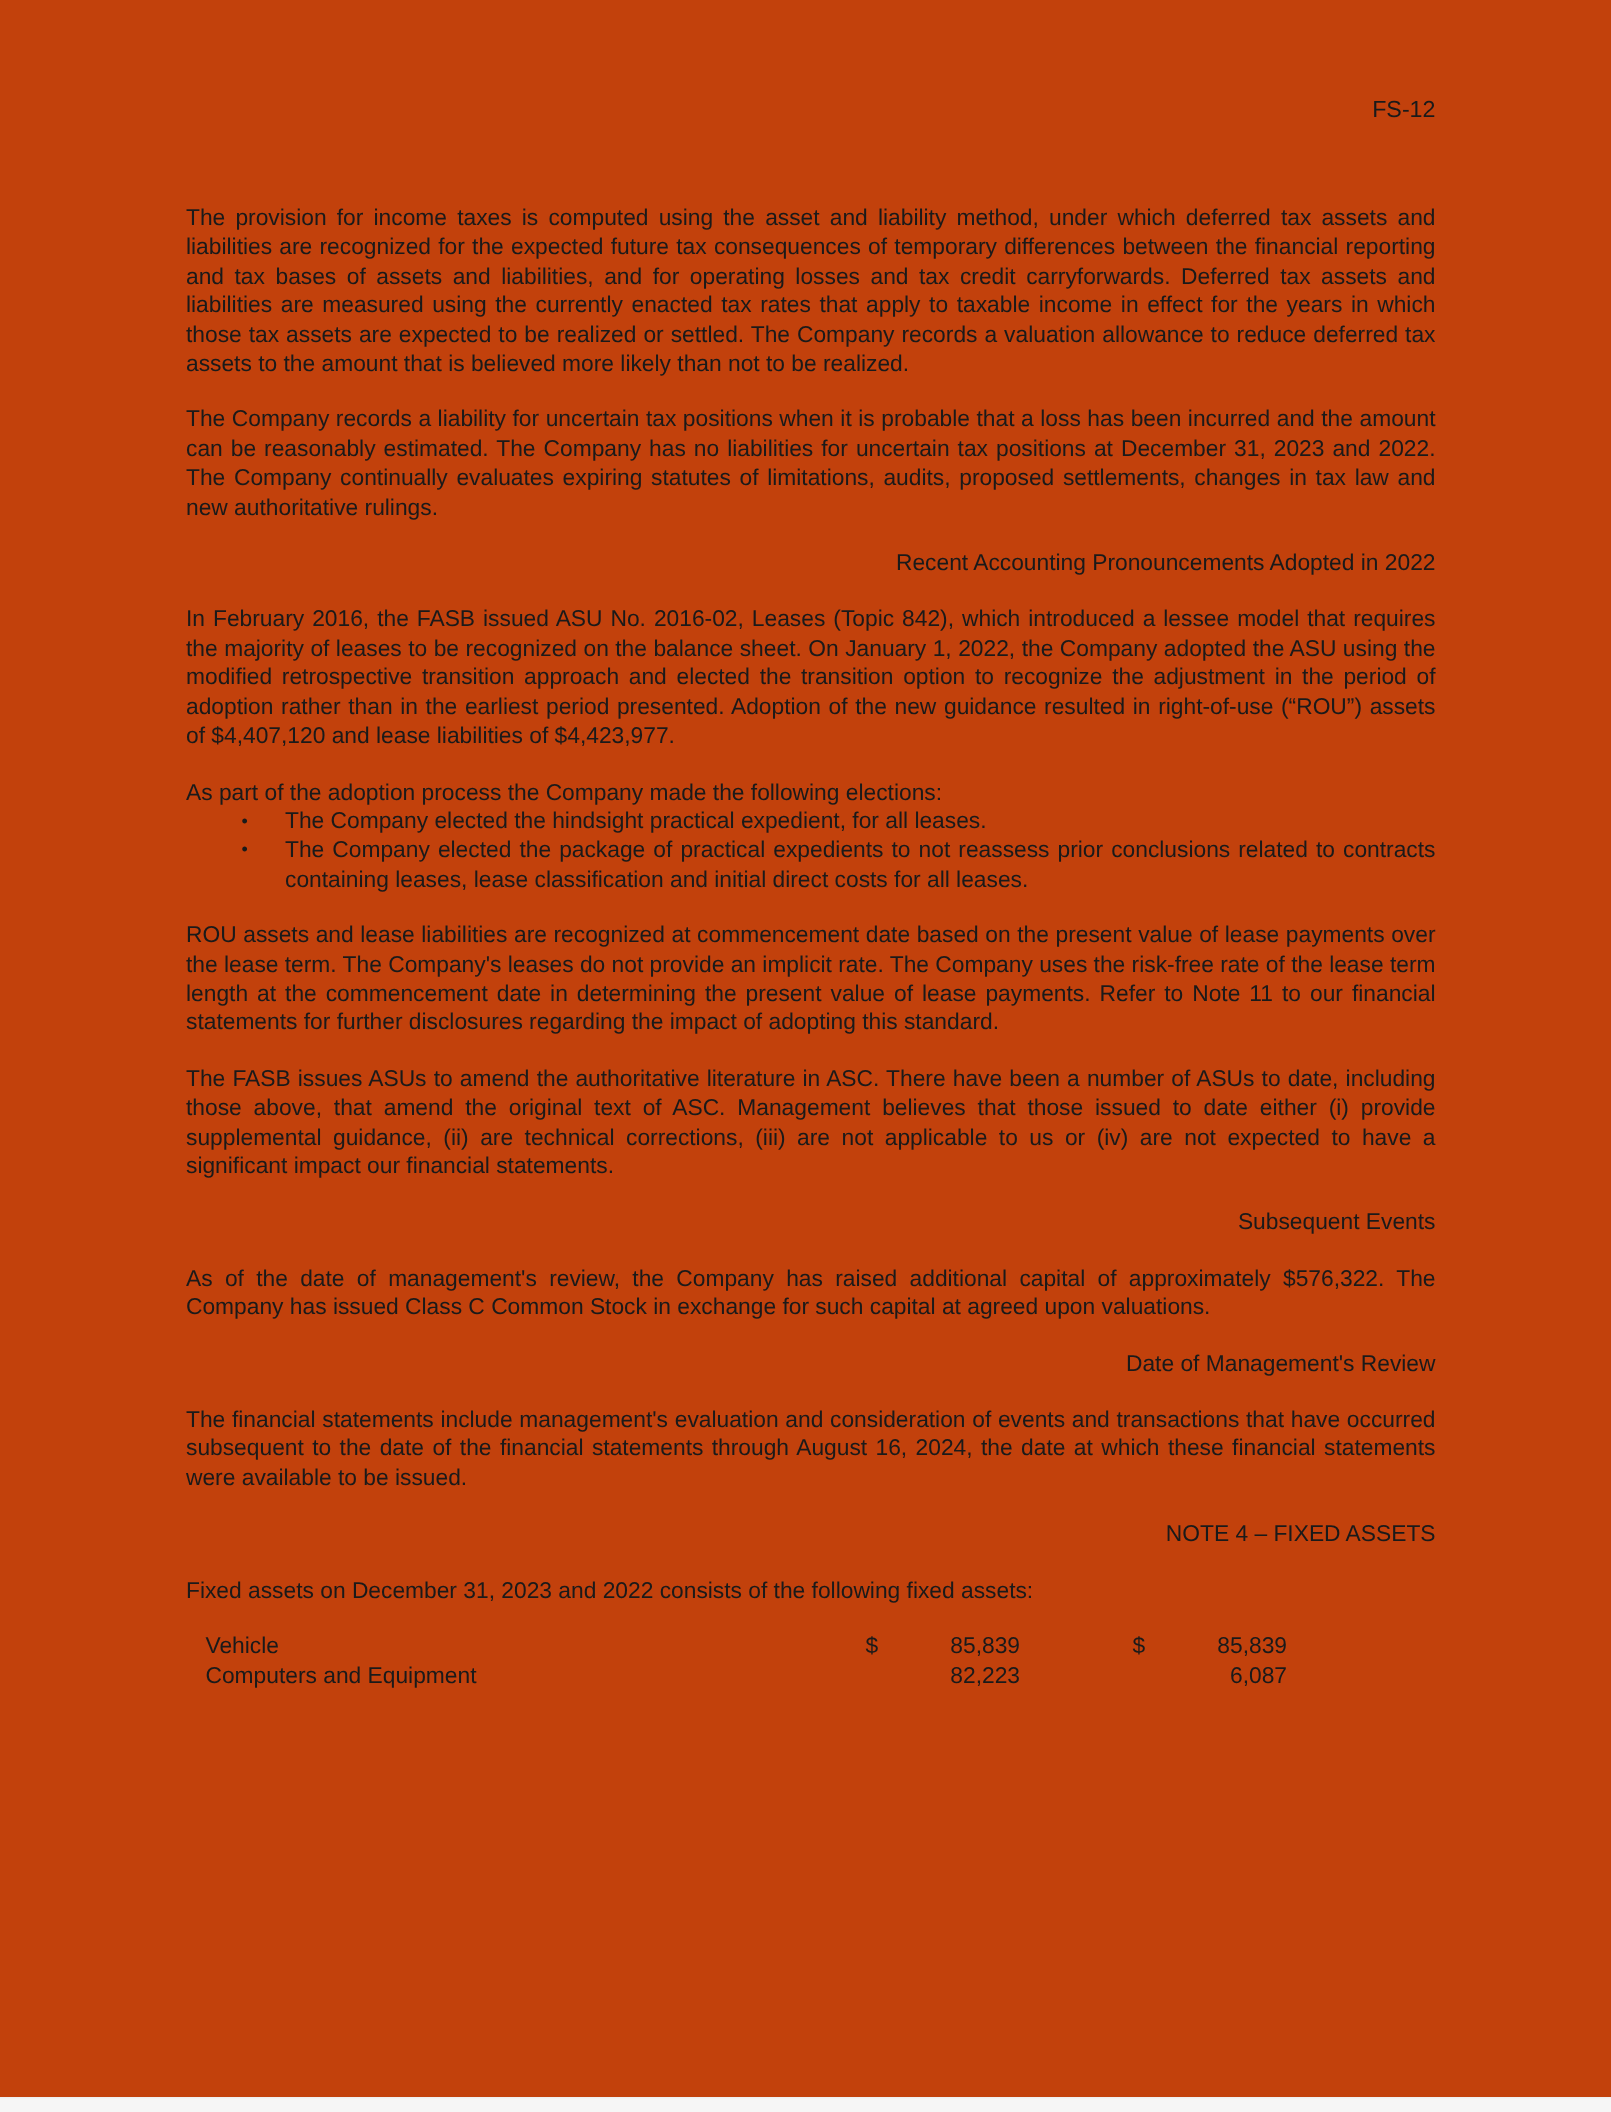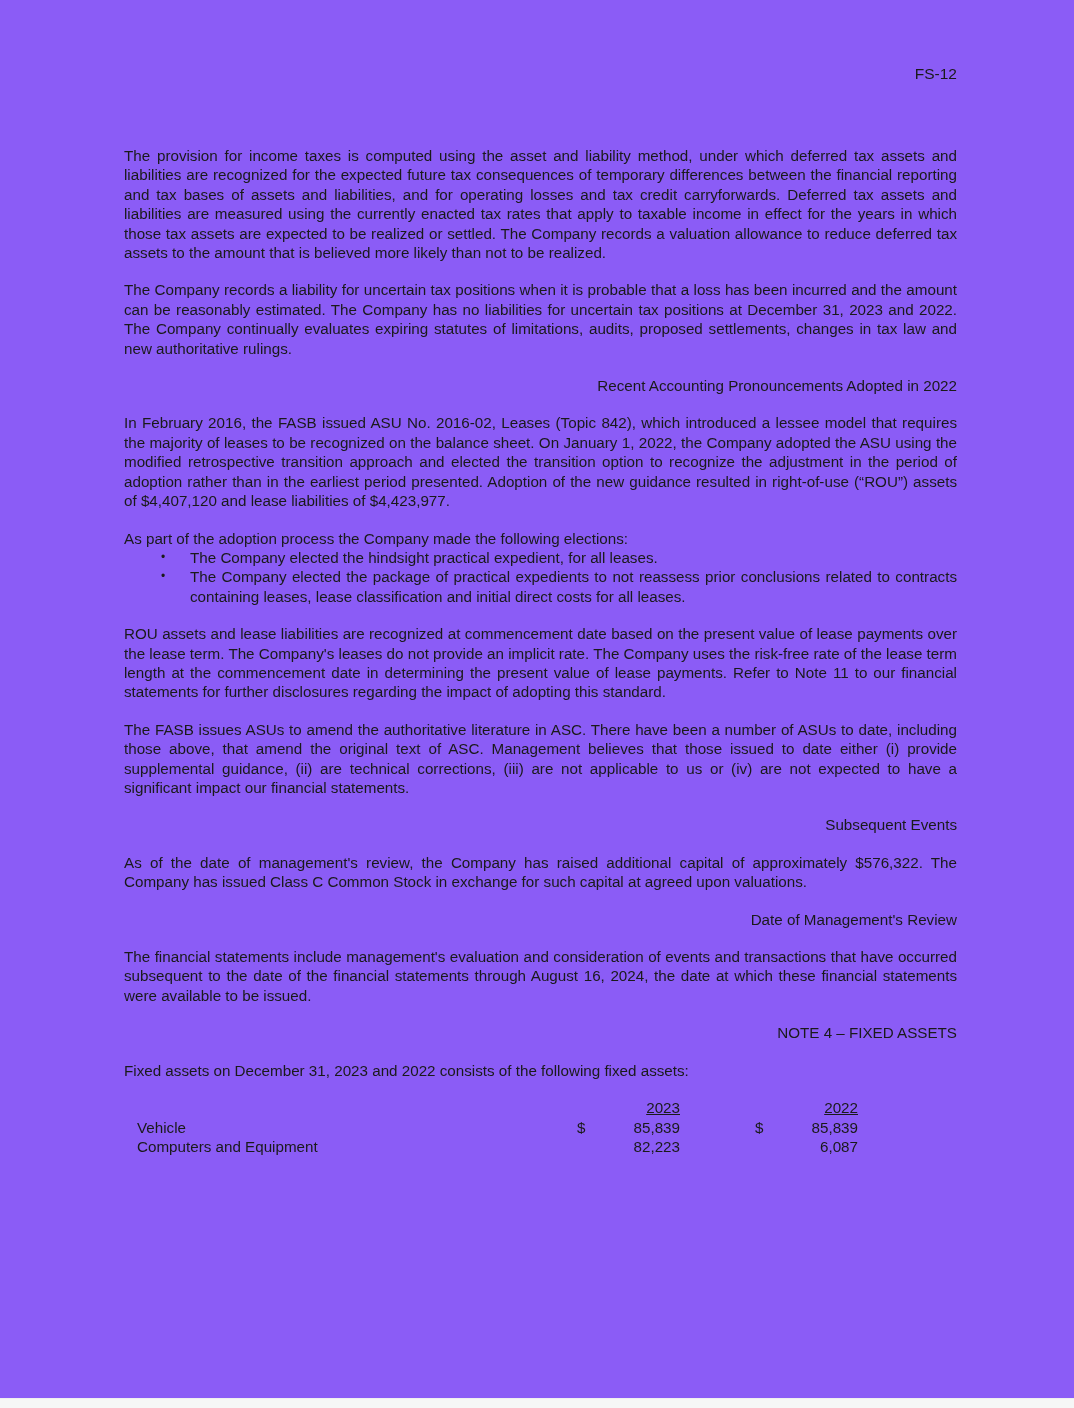--- a/index.html
+++ b/index.html
@@ -1,34 +1,34 @@
 <!DOCTYPE html>
 <html><head>
 <meta charset="utf-8">
 <style>
   html, body { margin: 0; padding: 0; background: #ffffff; }
   .page {
     position: relative;
     width: 1074px;
     height: 1408px;
-    background: #8b5cf6;
+    background: #c2410c;
     overflow: hidden;
     font-family: "Liberation Sans", "DejaVu Sans", sans-serif;
     color: #1a1a1a;
   }
   .page-number {
     position: absolute;
     top: 64px;
     right: 117px;
     font-size: 15.5px;
     line-height: 20px;
   }
   .content {
     position: absolute;
-    top: 146px;
+    top: 136px;
     left: 124px;
     width: 833px;
     font-size: 15.2px;
     line-height: 19.4px;
     text-align: justify;
   }
   .content p { margin: 0 0 18px 0; }
   .content p.tight { margin-bottom: 0; }
   .heading { text-align: right; }
   .note-heading { margin-top: 26px; }
@@ -100,28 +100,20 @@
     <p class="heading">Date of Management's Review</p>
 
     <p>The financial statements include management's evaluation and consideration of events and transactions that have occurred subsequent to the date of the financial statements through August 16, 2024, the date at which these financial statements were available to be issued.</p>
 
     <p class="heading note-heading">NOTE 4 – FIXED ASSETS</p>
 
     <p>Fixed assets on December 31, 2023 and 2022 consists of the following fixed assets:</p>
 
     <div class="fa-table">
 
-      <div class="fa-row">
-        <span class="fa-label"></span>
-        <span class="fa-dollar"></span>
-        <span class="fa-val"><span class="col-head">2023</span></span>
-        <span></span>
-        <span class="fa-dollar"></span>
-        <span class="fa-val"><span class="col-head">2022</span></span>
-      </div>
 
       <div class="fa-row">
         <span class="fa-label">Vehicle</span>
         <span class="fa-dollar">$</span>
         <span class="fa-val">85,839</span>
         <span></span>
         <span class="fa-dollar">$</span>
         <span class="fa-val">85,839</span>
       </div>
 

